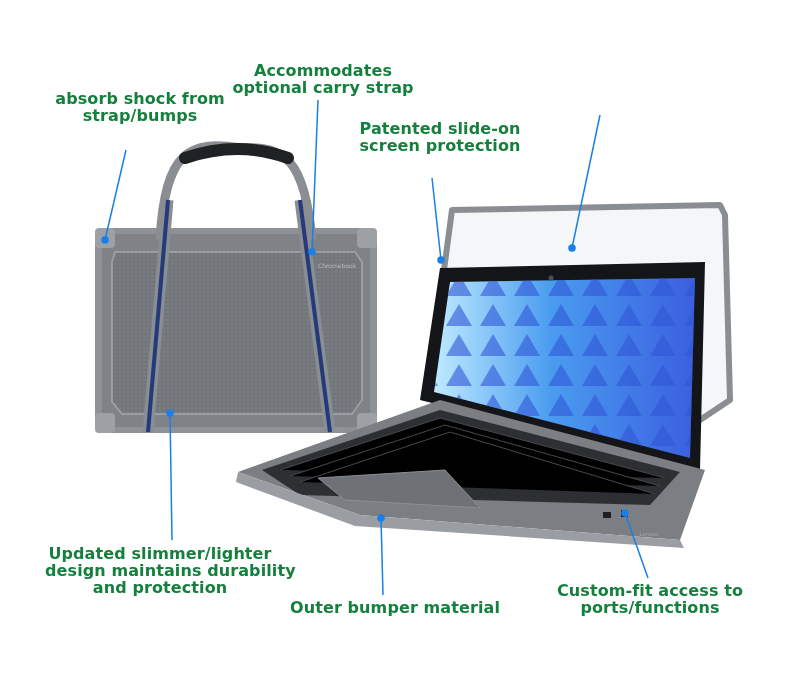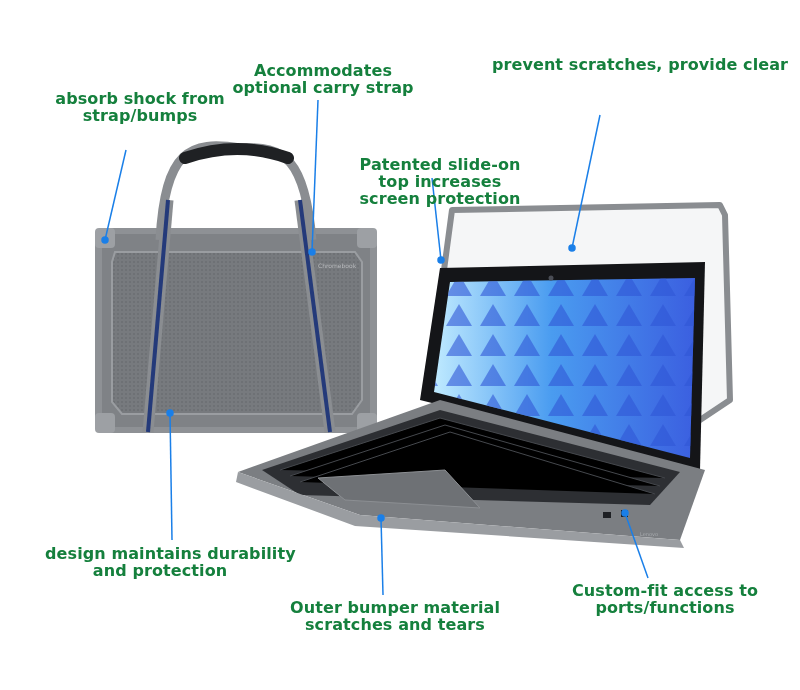--- a/index.html
+++ b/index.html
@@ -100,35 +100,33 @@
   <span>absorb shock from</span>
   <span>strap/bumps</span>
 </div>
 
 <div class="callout" style="left:228px; top:62px; width:190px;">
   <span>Accommodates</span>
   <span>optional carry strap</span>
 </div>
 
 <div class="callout" style="left:480px; top:56px; width:320px;">
-  <span>prevent scratches, provide clear</span>
 </div>
 
-<div class="callout" style="left:355px; top:120px; width:170px;margin-top:36px;">
+<div class="callout" style="left:355px; top:120px; width:170px;">
   <span>Patented slide-on</span>
-  <span>top increases</span>
   <span>screen protection</span>
 </div>
 
 <div class="callout" style="left:45px; top:545px; width:230px;">
+  <span>Updated slimmer/lighter</span>
   <span>design maintains durability</span>
   <span>and protection</span>
 </div>
 
 <div class="callout" style="left:290px; top:599px; width:210px;">
   <span>Outer bumper material</span>
-  <span>scratches and tears</span>
 </div>
 
-<div class="callout" style="left:565px; top:582px; width:200px;">
+<div class="callout" style="left:550px; top:582px; width:200px;">
   <span>Custom-fit access to</span>
   <span>ports/functions</span>
 </div>
 
 </body></html>

